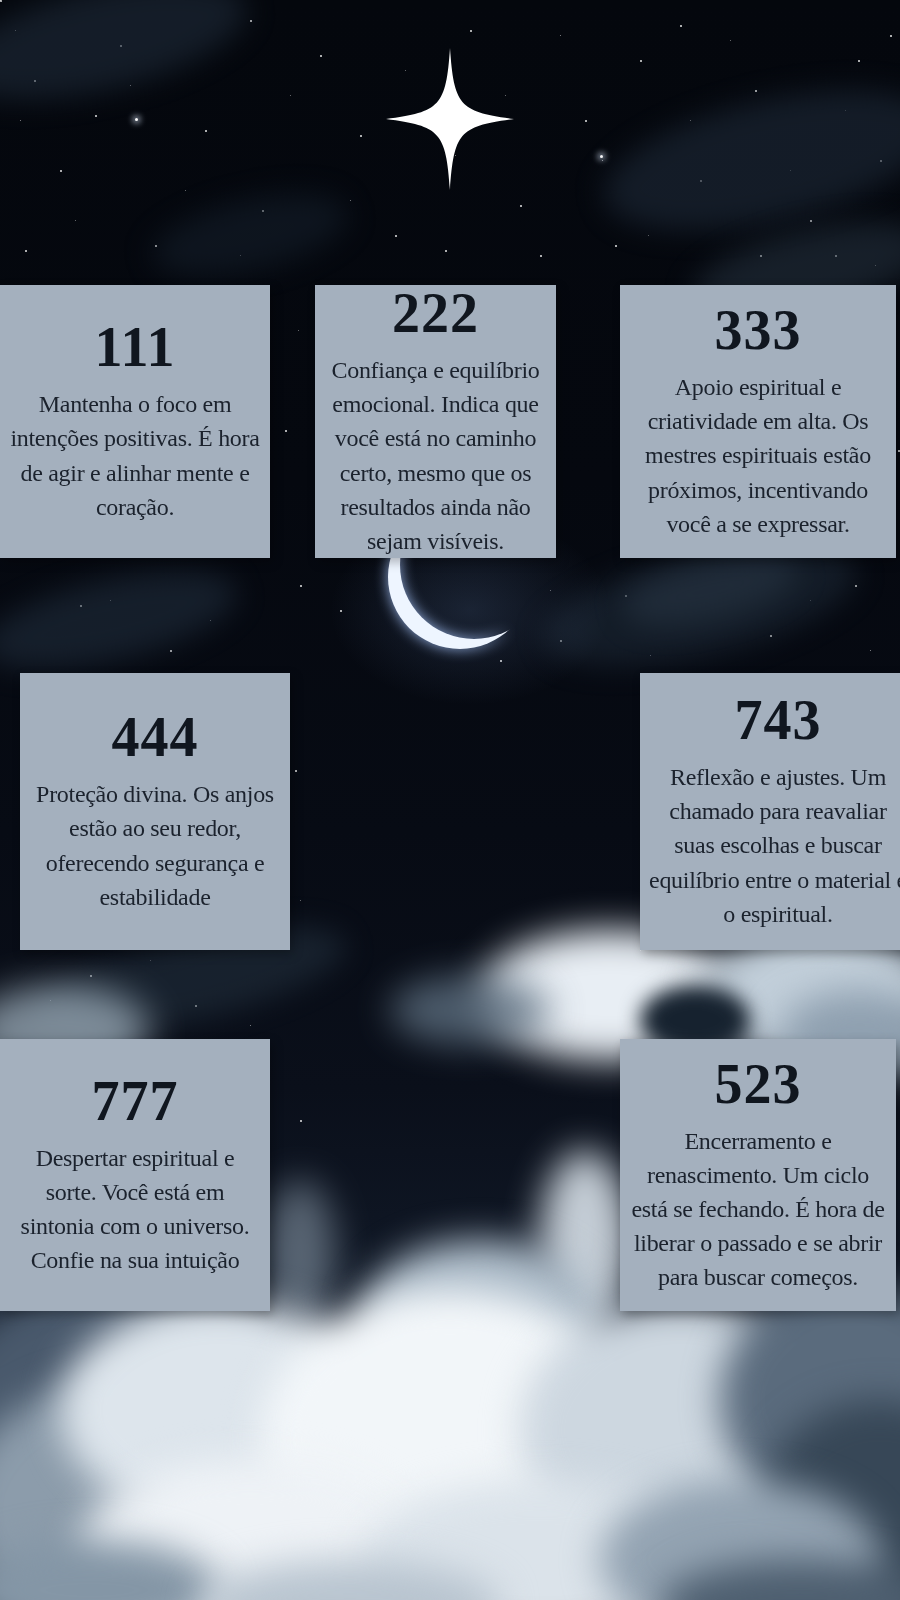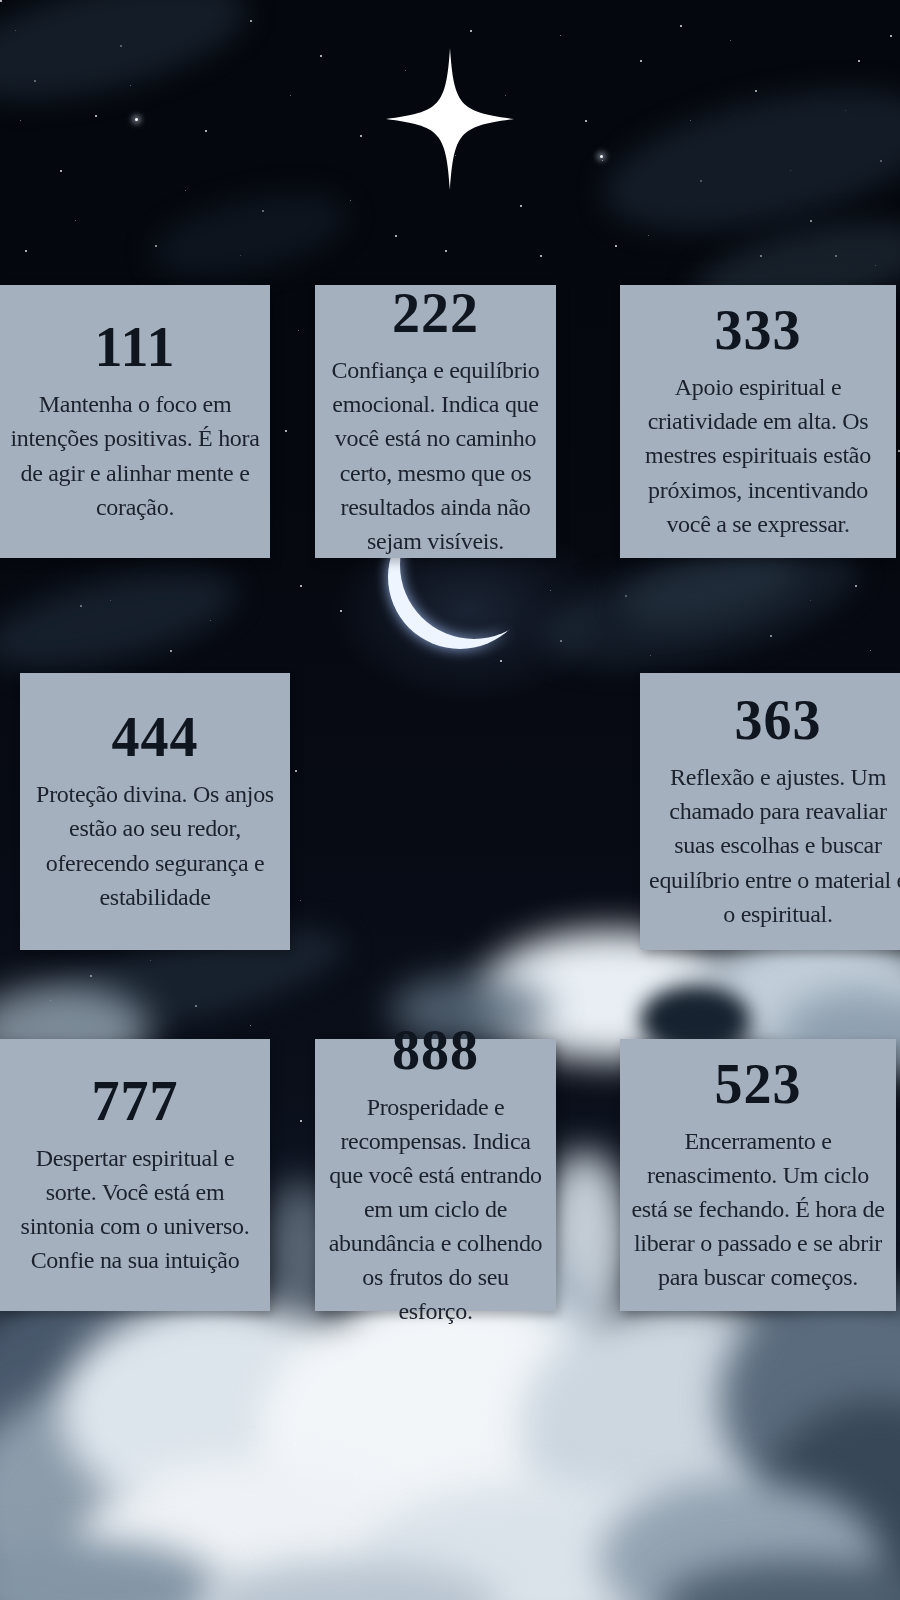--- a/index.html
+++ b/index.html
@@ -154,29 +154,25 @@
   </section>
   <section class="card col3 row1">
     <h2 class="num">333</h2>
     <p class="desc">Apoio espiritual e criatividade em alta. Os mestres espirituais estão próximos, incentivando você a se expressar.</p>
   </section>
   <section class="card col1 row2">
     <h2 class="num">444</h2>
     <p class="desc">Proteção divina. Os anjos estão ao seu redor, oferecendo segurança e estabilidade</p>
   </section>
   <section class="card col3 row2">
-    <h2 class="num">363</h2>
+    <h2 class="num">743</h2>
     <p class="desc">Reflexão e ajustes. Um chamado para reavaliar suas escolhas e buscar equilíbrio entre o material e o espiritual.</p>
   </section>
   <section class="card col1 row3">
     <h2 class="num">777</h2>
     <p class="desc">Despertar espiritual e sorte. Você está em sintonia com o universo. Confie na sua intuição</p>
-  </section>
-  <section class="card col2 row3">
-    <h2 class="num">888</h2>
-    <p class="desc">Prosperidade e recompensas. Indica que você está entrando em um ciclo de abundância e colhendo os frutos do seu esforço.</p>
   </section>
   <section class="card col3 row3">
     <h2 class="num">523</h2>
     <p class="desc">Encerramento e renascimento. Um ciclo está se fechando. É hora de liberar o passado e se abrir para buscar começos.</p>
   </section>
 
 </div>
 
 </body></html>

